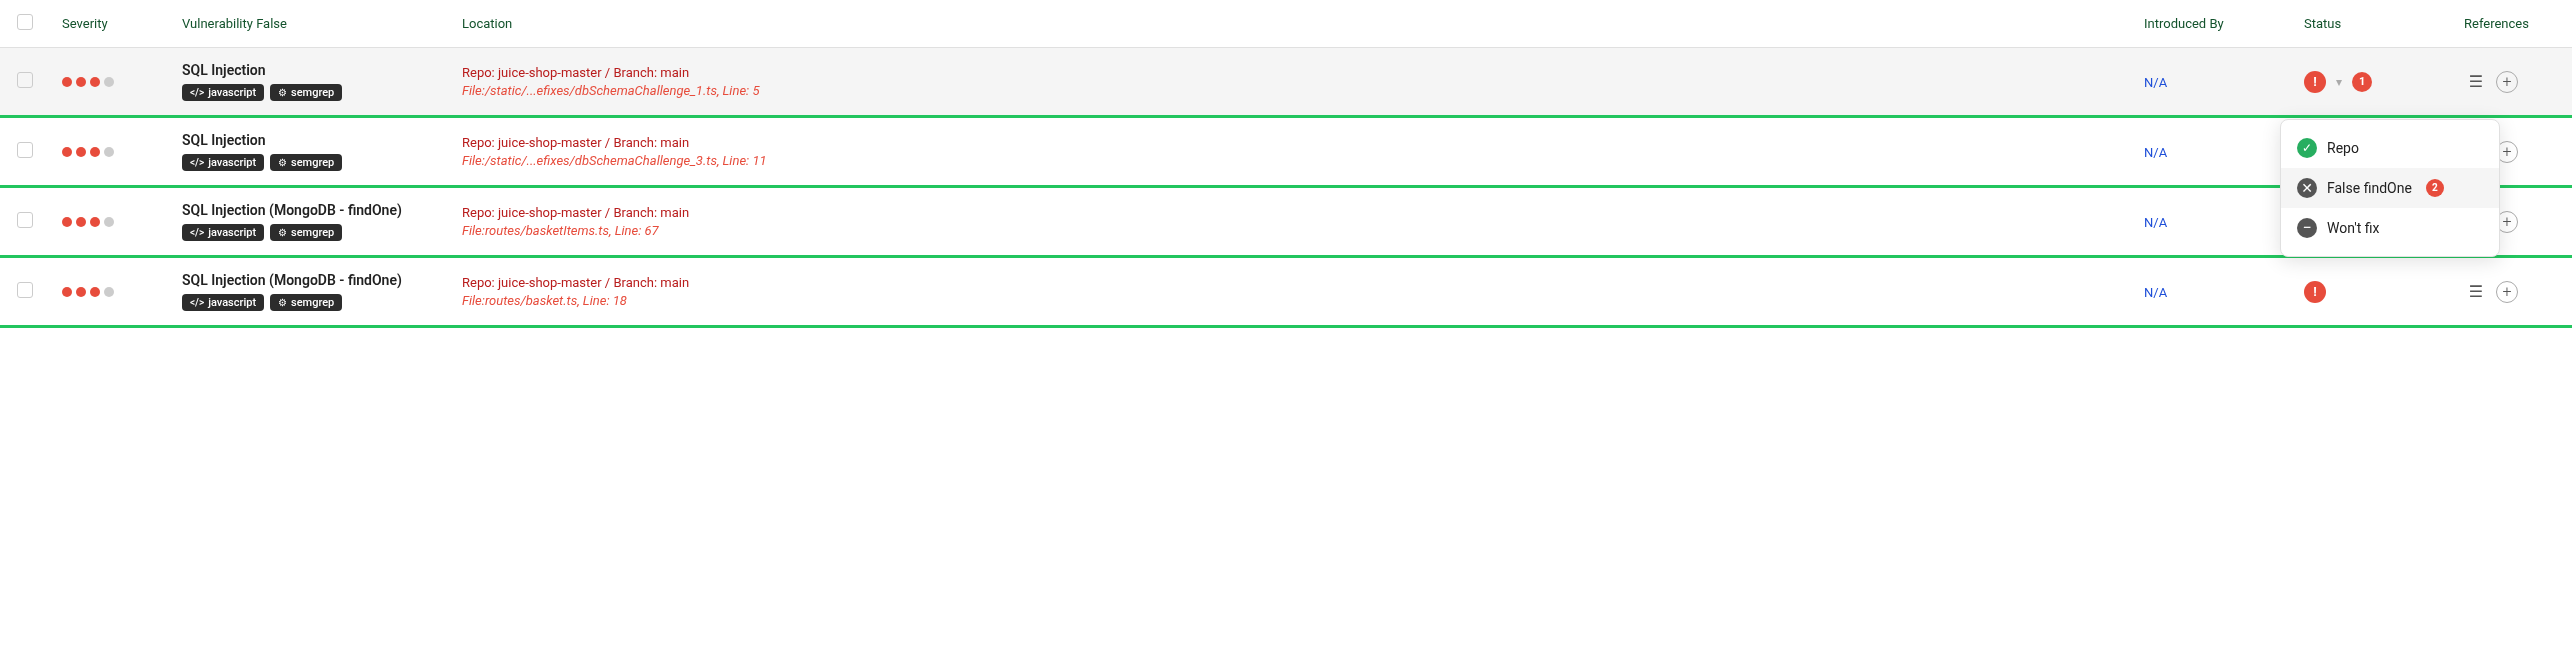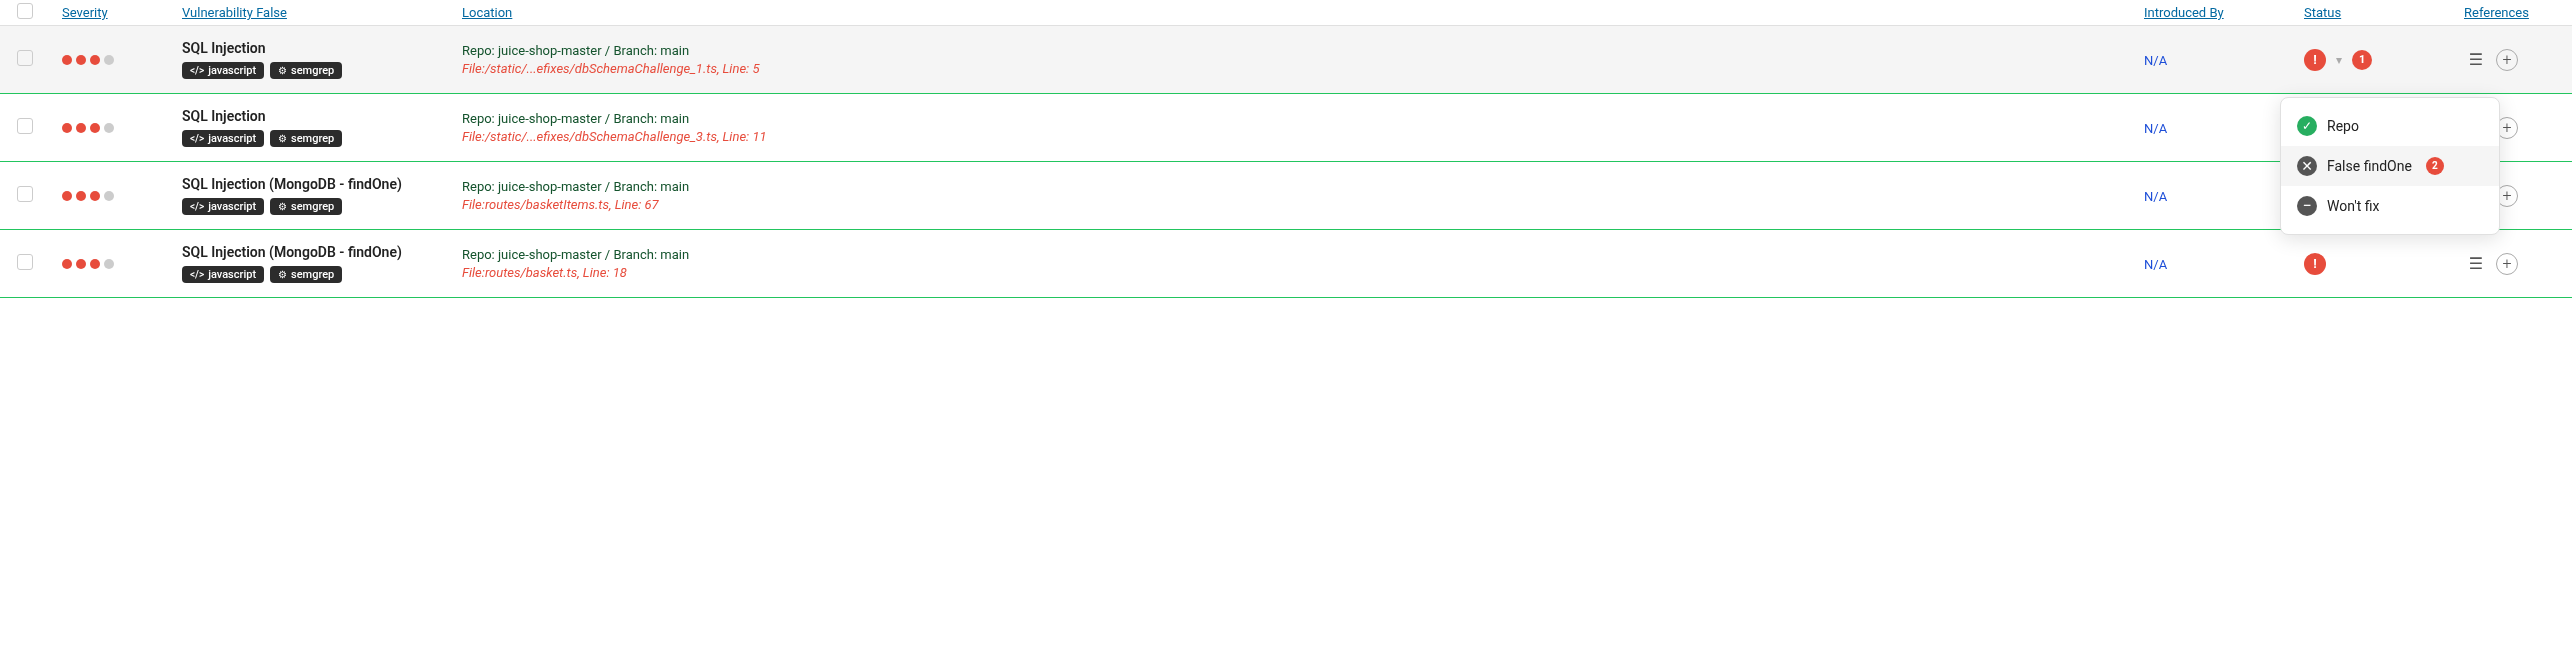--- a/index.html
+++ b/index.html
@@ -15,34 +15,33 @@
       position: relative;
     }
     table {
       width: 100%;
       border-collapse: collapse;
     }
     thead tr {
       border-bottom: 1px solid #e0e0e0;
     }
     thead th {
-      padding: 3px 12px;
+      padding: 14px 12px;
       text-align: left;
       font-weight: 400;
-      color: #0369a1;
+      color: #14532d;
       font-size: 13px;
       white-space: nowrap;
-      text-decoration: underline;
     }
     thead th:first-child {
       width: 50px;
       text-align: center;
     }
     tbody tr {
-      border-bottom: 1px solid #22c55e;
+      border-bottom: 3px solid #22c55e;
     }
     tbody tr.highlighted {
       background: #f5f5f5;
     }
     tbody td {
       padding: 14px 12px;
       vertical-align: middle;
     }
     tbody td:first-child {
       text-align: center;
@@ -87,21 +86,21 @@
       color: #fff;
       border-radius: 4px;
       padding: 2px 8px;
       font-size: 11px;
       font-weight: 500;
     }
     .tag .tag-icon {
       font-size: 10px;
     }
     .location-repo {
-      color: #14532d;
+      color: #b91c1c;
       font-size: 13px;
       margin-bottom: 3px;
     }
     .location-file {
       color: #e74c3c;
       font-size: 13px;
       cursor: pointer;
       font-style: italic;
     }
     .introduced-by {

